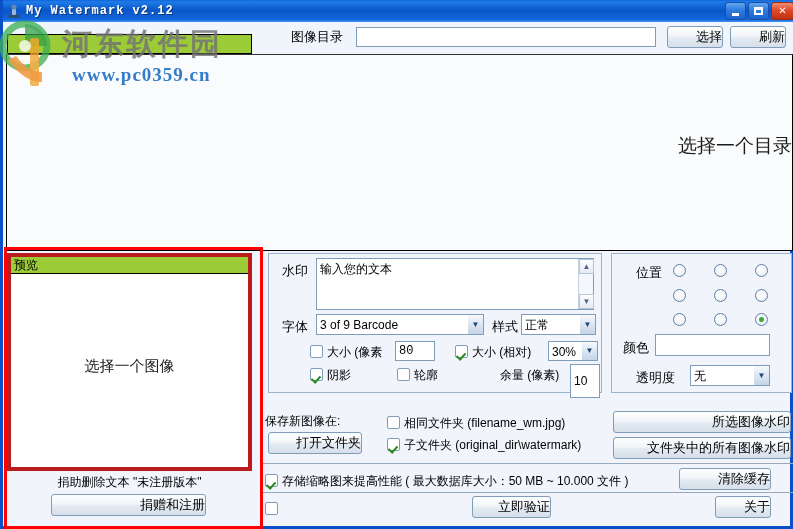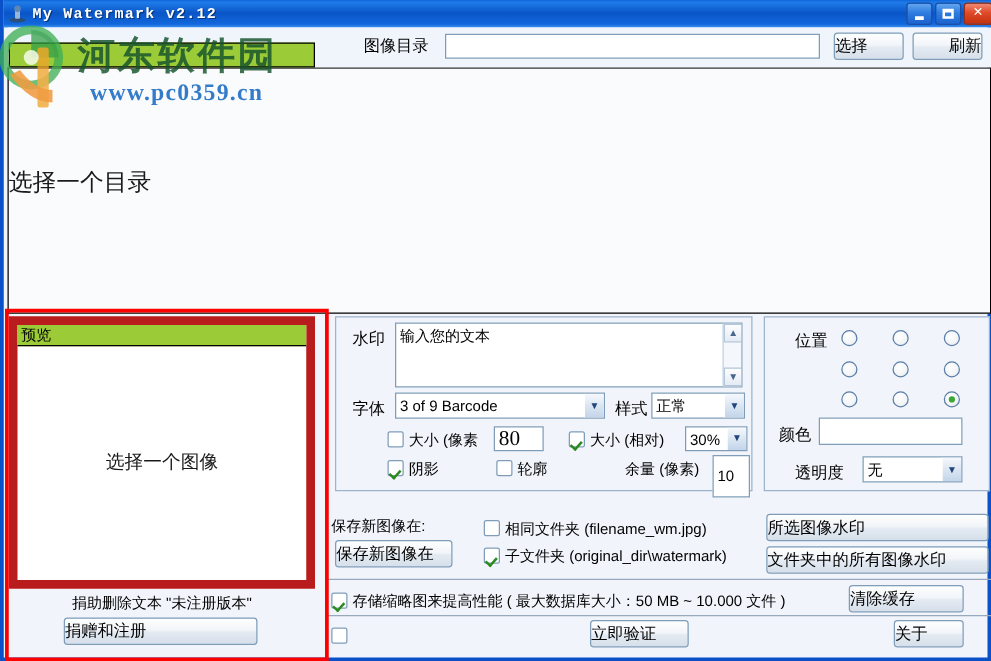--- a/index.html
+++ b/index.html
@@ -60,41 +60,41 @@
   }
   #dir-label { position:absolute; left:285px; top:6px; font-size:13px; color:#000; }
   #dir-input {
     position:absolute; left:350px; top:5px; width:300px; height:20px;
     border:1px solid #7f9db9; background:#fff; font-size:12px; padding:2px 3px;
     font-family:"Liberation Sans",sans-serif;
   }
   .xpbtn {
     border:1px solid #7f9db9; border-radius:3px;
     background:linear-gradient(180deg,#fdfefe 0%,#f2f5f9 45%,#e3eaf2 55%,#d6dfea 100%);
-    font-size:13px; color:#000; text-align:left;
+    font-size:13px; color:#000; text-align:right;
     font-family:"Liberation Sans",sans-serif;
     cursor:pointer; padding:0;
   }
   #btn-select { position:absolute; left:661px; top:4px; width:56px; height:22px; }
   #btn-refresh { position:absolute; left:724px; top:4px; width:56px; height:22px;padding-left:28px; }
 
   
   #imagearea {
     position:absolute; left:3px; top:54px; width:787px; height:197px;
     background:#fafbfd; border:1px solid #000; border-top:1px solid #333;
   }
   #imagearea-msg {
-    position:absolute; left:0; top:78px; width:100%; text-align:left;
+    position:absolute; left:0; top:78px; width:100%; text-align:right;
     font-size:19px; color:#1a1a1a;
   }
 
   
   #preview-panel {
     position:absolute; left:4px; top:253px; width:245px; height:218px;
-    background:#ffffff; border:7px solid #b91c1c;
+    background:#ffffff; border:4px solid #b91c1c;
   }
   #preview-header {
     height:17px; background:#9ccb38; border-bottom:1px solid #000;
     font-size:12px; color:#000; padding-left:3px; line-height:17px;
   }
   #preview-msg {
     position:absolute; left:0; top:100px; width:100%; text-align:center;
     font-size:15px; color:#1a1a1a;
   }
   #donate-text {
@@ -162,22 +162,22 @@
     content:""; position:absolute; left:2px; top:5px;
     width:4px; height:7px; border:solid #2a8a1e; border-width:0 2px 2px 0;
     transform:rotate(42deg);
   }
   .clbl { position:absolute; font-size:12px; color:#000; white-space:nowrap; }
 
   #chk-size-px { left:307px; top:345px; }
   #lbl-size-px { left:324px; top:344px; }
   #in-size-px {
     position:absolute; left:392px; top:341px; width:40px; height:20px;
-    border:1px solid #7f9db9; background:#fff; font-size:17px; padding:1px 3px;
-    font-family:Liberation Serif, serif;
+    border:1px solid #7f9db9; background:#fff; font-size:12px; padding:1px 3px;
+    font-family:Liberation Mono, monospace;
   }
   #chk-size-rel { left:452px; top:345px; }
   #lbl-size-rel { left:469px; top:344px; }
   #sel-size-rel { position:absolute; left:545px; top:341px; width:50px; height:20px; }
 
   #chk-shadow { left:307px; top:368px; }
   #lbl-shadow { left:324px; top:367px; }
   #chk-outline { left:394px; top:368px; }
   #lbl-outline { left:411px; top:367px; }
   #lbl-margin { left:497px; top:367px; }
@@ -229,21 +229,21 @@
   #sep2 { position:absolute; left:258px; top:492px; width:532px; height:1px; background:#98a8bd; }
   #chk-update { left:262px; top:502px; }
   #lbl-update { left:279px; top:501px; }
   #btn-verify { position:absolute; left:469px; top:496px; width:79px; height:22px; }
   #btn-about { position:absolute; left:712px; top:496px; width:56px; height:22px; }
 
   
   #overlay { position:absolute; left:0; top:18px; width:300px; height:78px; z-index:60; pointer-events:none; }
   #ov-cn {
     position:absolute; left:62px; top:6px;
-    font-size:30px; font-weight:bold; color:#14532d;
+    font-size:30px; font-weight:bold; color:#737373;
     font-family:Liberation Serif, serif;
     letter-spacing:2px; opacity:.82;
   }
   #ov-url {
     position:absolute; left:72px; top:46px;
     font-size:19px; font-weight:bold; color:#1f6fc4;
     font-family:"Liberation Serif","DejaVu Serif",serif;
     letter-spacing:1px; opacity:.9;
   }
   #ov-logo { position:absolute; left:0px; top:2px; width:70px; height:72px; opacity:.85; }
@@ -355,21 +355,21 @@
 
   <div id="lbl-color">颜色</div>
   <div id="color-swatch" style="background: rgb(255, 255, 255);"></div>
   <div id="lbl-alpha">透明度</div>
   <div id="sel-alpha" class="xpsel">
     <span>无</span>
     <span class="arrow">▼</span>
   </div>
 
   <div id="lbl-save">保存新图像在:</div>
-  <button id="btn-openfolder" class="xpbtn">保存新图像在</button>
+  <button id="btn-openfolder" class="xpbtn">打开文件夹</button>
   <div id="chk-samefolder" class="xpcheck"></div>
   <div id="lbl-samefolder" class="clbl">相同文件夹 (filename_wm.jpg)</div>
   <div id="chk-subfolder" class="xpcheck on"></div>
   <div id="lbl-subfolder" class="clbl">子文件夹 (original_dir\watermark)</div>
 
   <button id="btn-wm-selected" class="xpbtn">所选图像水印</button>
   <button id="btn-wm-all" class="xpbtn">文件夹中的所有图像水印</button>
 
   <div id="sep1"></div>
   <div id="chk-thumbs" class="xpcheck on"></div>

